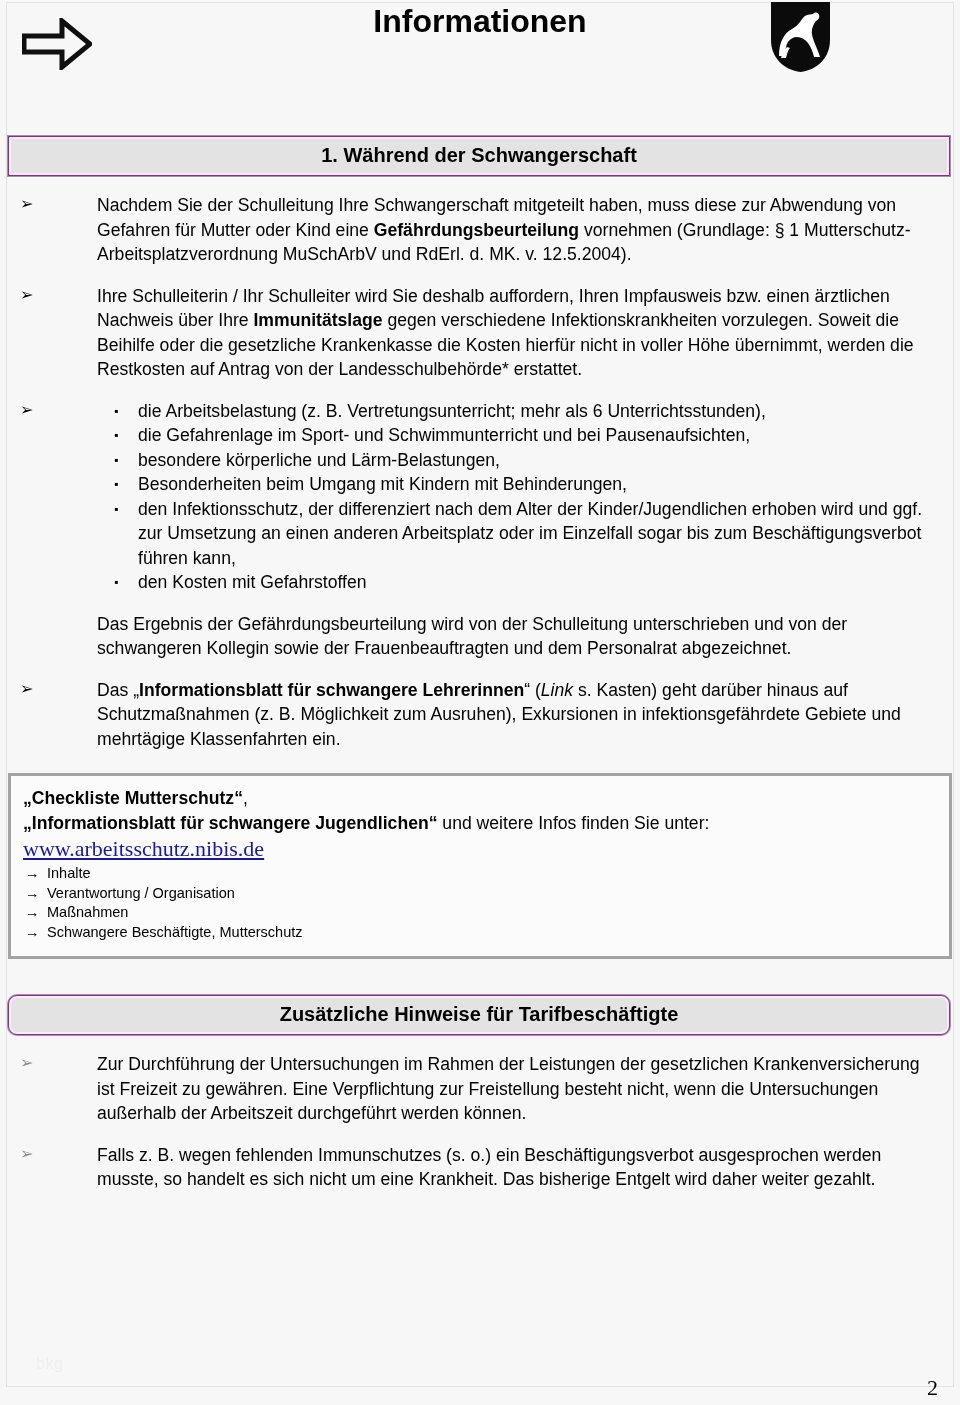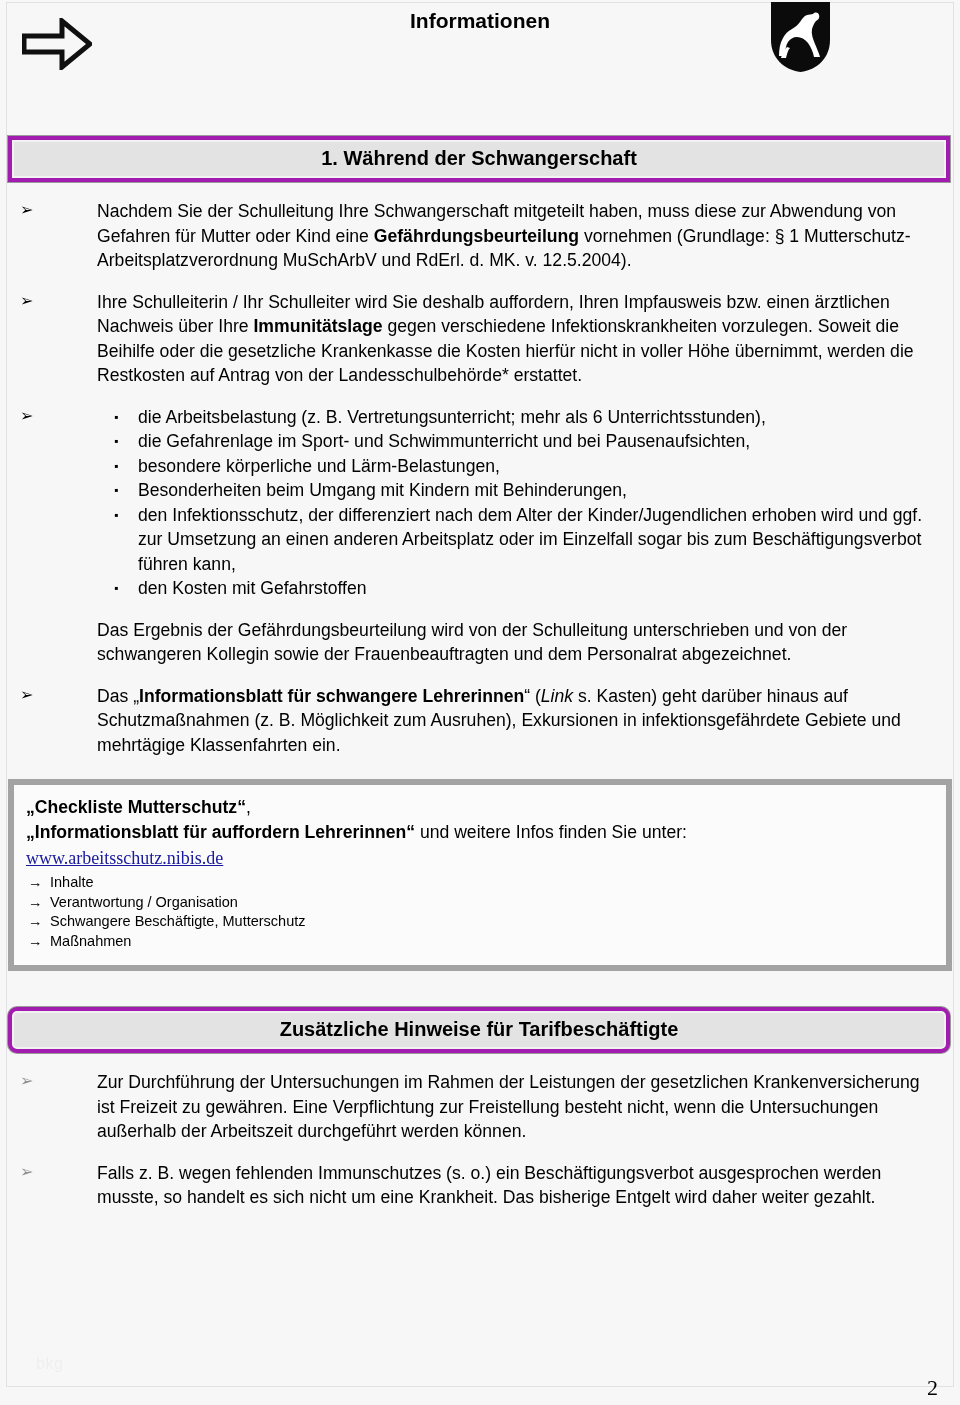--- a/index.html
+++ b/index.html
@@ -51,37 +51,37 @@
     height: 74px;
   }
   .header-titles {
     position: absolute;
     left: 0;
     right: 0;
     top: 4px;
     text-align: center;
   }
   .title-main {
-    font-size: 21px;
+    font-size: 32px;
     font-weight: bold;
     letter-spacing: 0px;
     line-height: 34px;
   }
   .title-sub {
     margin-top: 22px;
     font-size: 19px;
     font-weight: bold;
     line-height: 27px;
   }
 
   
   .section-bar {
     margin: 0 10px 0 8px;
     background: #e3e3e3;
-    border: 4px solid #a21caf;
+    border: 1px solid #a21caf;
     box-shadow: inset 0 0 0 2px #f2f2f2, 0 0 0 1px #9a9a9a;
     text-align: center;
     font-size: 20px;
     font-weight: bold;
     padding: 7px 0 8px 0;
     box-sizing: border-box;
   }
   .section-bar.bar-1 { margin-top: 8px; }
   .section-bar.bar-2 { margin-top: 0; border-radius: 9px; }
 
@@ -128,34 +128,34 @@
     font-size: 12px;
     line-height: 24.5px;
   }
   .trailing {
     margin: 0;
   }
 
   
   .linkbox {
     margin: 22px 8px 0 8px;
-    border: 6px solid #a3a3a3;
+    border: 3px solid #a3a3a3;
     background: #fbfbfb;
     padding: 10px 12px 14px 12px;
     box-sizing: border-box;
   }
   .linkbox .lb-line {
     font-size: 17.6px;
     line-height: 25px;
   }
   .linkbox .lb-bold { font-weight: bold; }
   .url {
     display: inline-block;
     color: #19199e;
-    font-size: 18px;
+    font-size: 22px;
     line-height: 26px;
     font-family: "Liberation Serif", serif;
   }
   .navlist {
     list-style: none;
     margin: 2px 0 0 0;
     padding: 0;
   }
   .navlist li {
     font-size: 14.5px;
@@ -250,27 +250,27 @@
     </div>
 
     <div class="bullet">
       <span class="marker">➢</span>
       <p><span>Das „</span><b>Informationsblatt für schwangere Lehrerinnen</b><span>“ (</span><i>Link</i><span> s. Kasten) geht darüber hinaus auf Schutzmaßnahmen (z. B. Möglichkeit zum Ausruhen), Exkursionen in infektionsgefährdete Gebiete und mehrtägige Klassenfahrten ein.</span></p>
     </div>
   </div>
 
   <div class="linkbox">
     <div class="lb-line"><b class="lb-bold">„Checkliste Mutterschutz“</b><span>,</span></div>
-    <div class="lb-line"><b class="lb-bold">„Informationsblatt für auffordern Lehrerinnen“</b><span>  und weitere Infos finden Sie unter:</span></div>
+    <div class="lb-line"><b class="lb-bold">„Informationsblatt für schwangere Jugendlichen“</b><span>  und weitere Infos finden Sie unter:</span></div>
     <a class="url" href="#">www.arbeitsschutz.nibis.de</a>
     <ul class="navlist">
       <li><span class="na">→</span><span>Inhalte</span></li>
       <li><span class="na">→</span><span>Verantwortung / Organisation</span></li>
+      <li><span class="na">→</span><span>Maßnahmen</span></li>
       <li><span class="na">→</span><span>Schwangere Beschäftigte, Mutterschutz</span></li>
-      <li><span class="na">→</span><span>Maßnahmen</span></li>
     </ul>
   </div>
 
   <div class="spacer-lg"></div>
 
   <div class="section-bar bar-2">Zusätzliche Hinweise für Tarifbeschäftigte</div>
 
   <div class="content">
     <div class="bullet">
       <span class="marker dim">➢</span>

